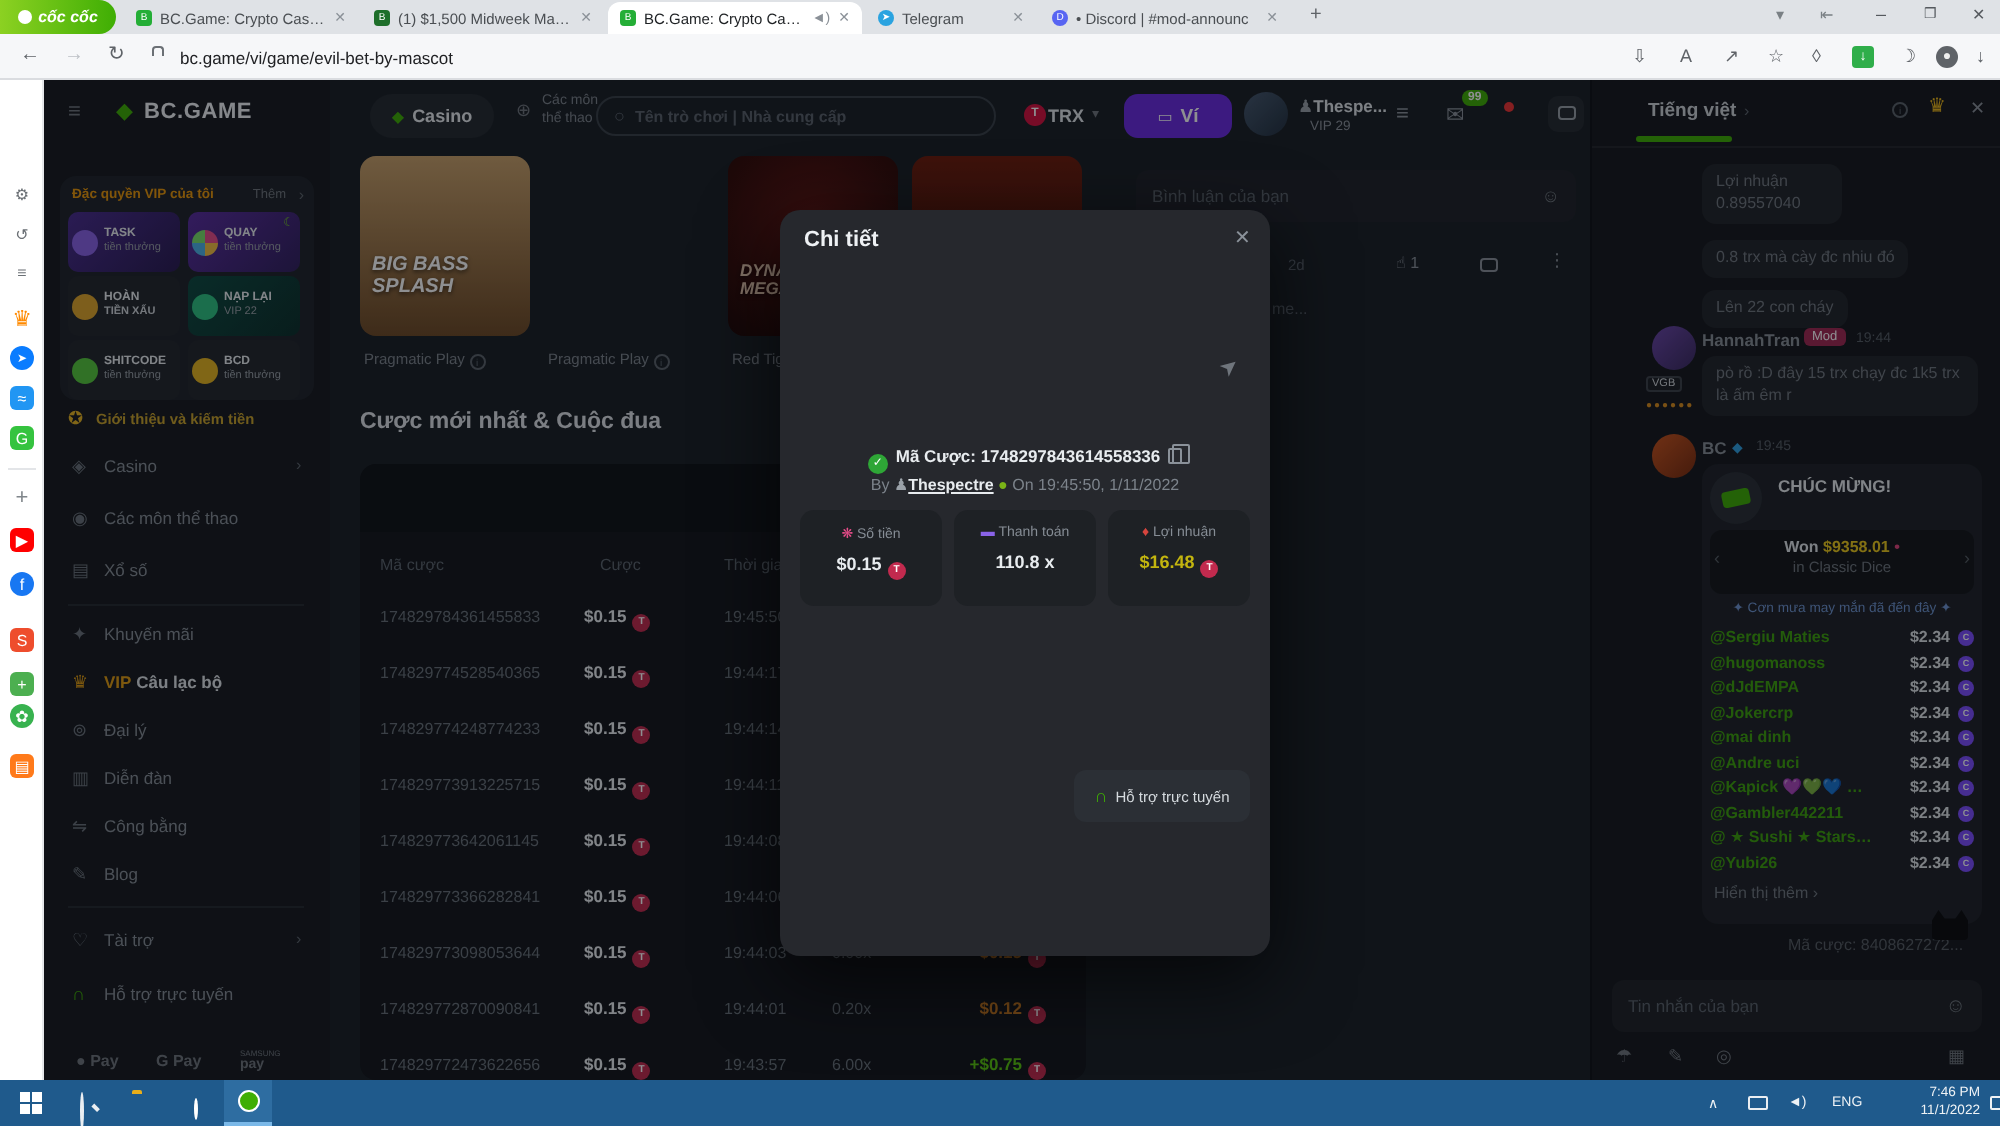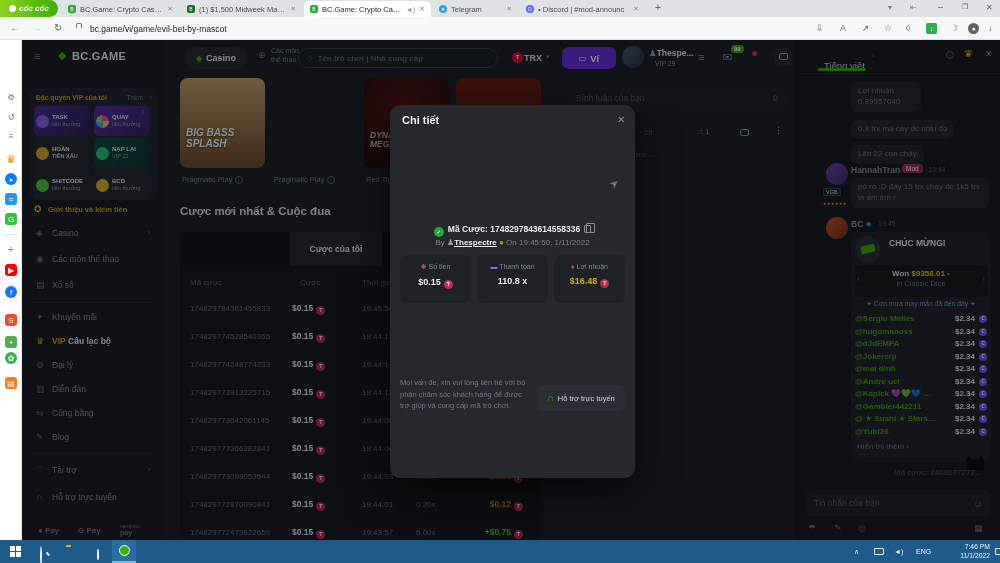--- a/index.html
+++ b/index.html
@@ -314,21 +314,20 @@
     <span class="a" style="left:622px;top:88px;font-size:7.5px;color:#565e67">2d</span>
     <span class="a" style="left:676px;top:87px;font-size:8px;color:#8a9199">☝ <span>1</span></span>
     <span class="a" style="left:718px;top:89px;width:9px;height:7px;border:1px solid #8a9199;border-radius:2px"></span>
     <span class="a" style="left:752px;top:85px;color:#8a9199;font-size:9px">⋮</span>
     <span class="a" style="left:614px;top:110px;font-size:8px;color:#565e67">me...</span>
 
     
     <span class="a" style="left:158px;top:165px;font-size:11.5px;font-weight:800;color:#dde1e5">Cược mới nhất &amp; Cuộc đua</span>
     <div class="panel">
       <div class="a" style="left:0;top:0;width:363px;height:34px;background:#101317"></div>
-      <div class="btab on" style="left:110px">Cược của tôi</div>
       <div class="btab nw" style="left:202px">Người thắng Lớn</div>
       <span class="th" style="left:10px">Mã cược</span>
       <span class="th" style="left:120px">Cược</span>
       <span class="th" style="left:182px">Thời gian</span>
 
       <div class="row" style="top:62px">
           <span class="cid">174829784361455833</span>
           <span class="cbet"><span>$0.15</span><span class="coin">T</span></span>
           <span class="ctime">19:45:50</span>
         </div>
@@ -375,21 +374,21 @@
           <span class="cid">174829772473622656</span>
           <span class="cbet"><span>$0.15</span><span class="coin">T</span></span>
           <span class="ctime">19:43:57</span>
           <span class="cpay">6.00x</span>
           <span class="cprof win9"><span>+$0.75</span><span class="coin">T</span></span>
         </div>
     </div>
 
     
     <div class="chat">
-      <span class="a" style="left:28px;top:20px;font-size:9.5px;font-weight:400;color:#ccd1d6">Tiếng việt</span>
+      <span class="a" style="left:28px;top:10px;font-size:9.5px;font-weight:700;color:#ccd1d6">Tiếng việt</span>
       <span class="a chev" style="left:76px;top:11px">›</span>
       <span class="a" style="left:22px;top:28px;width:48px;height:3px;background:#3fae04;border-radius:2px"></span>
       <span class="a ci" style="left:150px;top:11px">i</span>
       <span class="a" style="left:168px;top:8px;color:#e8b41a;font-size:10px">♛</span>
       <span class="a" style="left:189px;top:9px;color:#8a9199;font-size:9px">✕</span>
       <span class="a" style="left:0;top:33px;width:205px;height:1px;background:#23262b"></span>
 
       <div class="bub" style="left:55px;top:42px;width:70px">Lợi nhuận 0.89557040</div>
       <div class="bub nw" style="left:55px;top:80px">0.8 trx mà cày đc nhiu đó</div>
       <div class="bub nw" style="left:55px;top:105px">Lên 22 con cháy</div>
@@ -506,21 +505,20 @@
           <div class="sval"><span>$0.15</span><span class="coin">T</span></div>
         </div>
       <div class="stat" style="left:87px">
           <div class="slab"><span style="color:#8a63e8">▬</span> <span>Thanh toán</span></div>
           <div class="sval">110.8 x</div>
         </div>
       <div class="stat" style="left:164px">
           <div class="slab"><span style="color:#d6453e">♦</span> <span>Lợi nhuận</span></div>
           <div class="sval" style="color:#c3b50f"><span>$16.48</span><span class="coin">T</span></div>
         </div>
-      <div class="a" style="left:10px;top:272px;width:132px;font-size:7.5px;color:#737a84;line-height:1.55">Mọi vấn đề, xin vui lòng liên hệ với bộ phận chăm sóc khách hàng để được trợ giúp và cung cấp mã trò chơi.</div>
       <div class="a f" style="right:10px;top:280px;width:88px;height:26px;background:#2b2f35;border-radius:6px;justify-content:center;gap:4px">
           <span style="color:#3fae04;font-weight:700;font-size:9px">∩</span>
           <span style="font-size:7.5px;color:#d5dade">Hỗ trợ trực tuyến</span>
         </div>
     </div>
   </div>
 
   <div class="a task">
     <span class="a win" style="left:10px;top:6px">
         <b></b>

